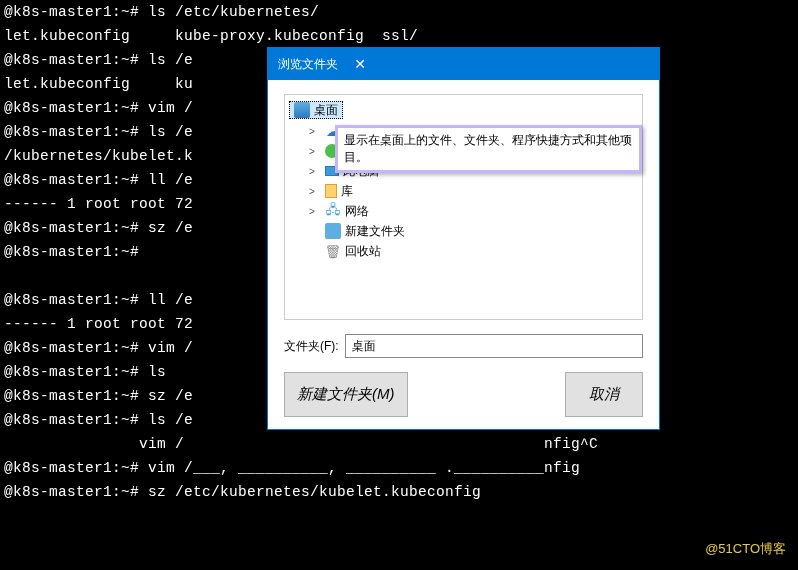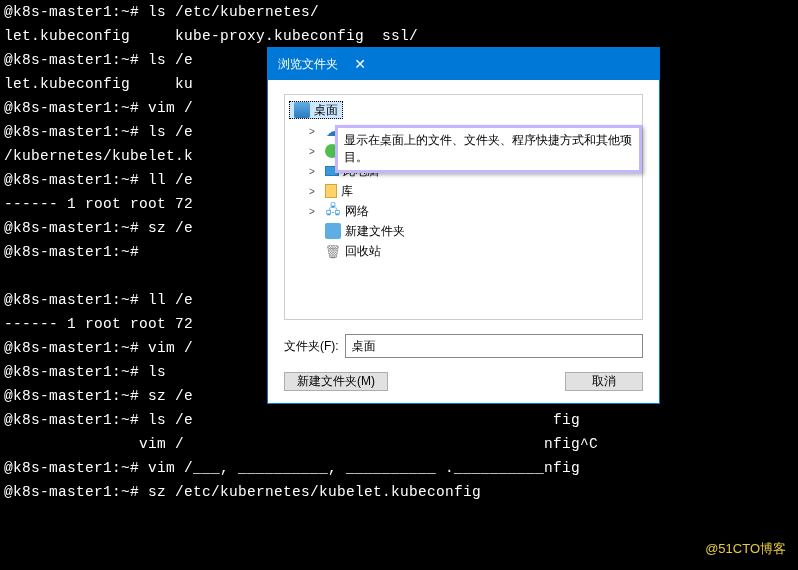--- a/index.html
+++ b/index.html
@@ -124,27 +124,28 @@
   font-size: 12px;
   font-family: inherit;
 }
 .button-row {
   display: flex;
   justify-content: flex-end;
   gap: 6px;
   margin-top: 14px;
 }
 .button-row button, .button-row .new-folder {
-  padding: 0 12px;
-  font-size: 12px;
+  padding: 12px 12px;
+  font-size: 15px;
   font-family: inherit;
   background: #e1e1e1;
   border: 1px solid #adadad;
   min-width: 78px;
   cursor: pointer;
+  font-style: italic;
 }
 .button-row .new-folder { min-width: 100px; margin-right: auto; margin-left: 0; }
 .ok-btn { border: 1px solid #0078d7 !important; }
 .watermark {
   position: absolute;
   right: 12px;
   bottom: 12px;
   color: #fde047;
   font-family: "Microsoft YaHei", sans-serif;
   font-size: 13px;

